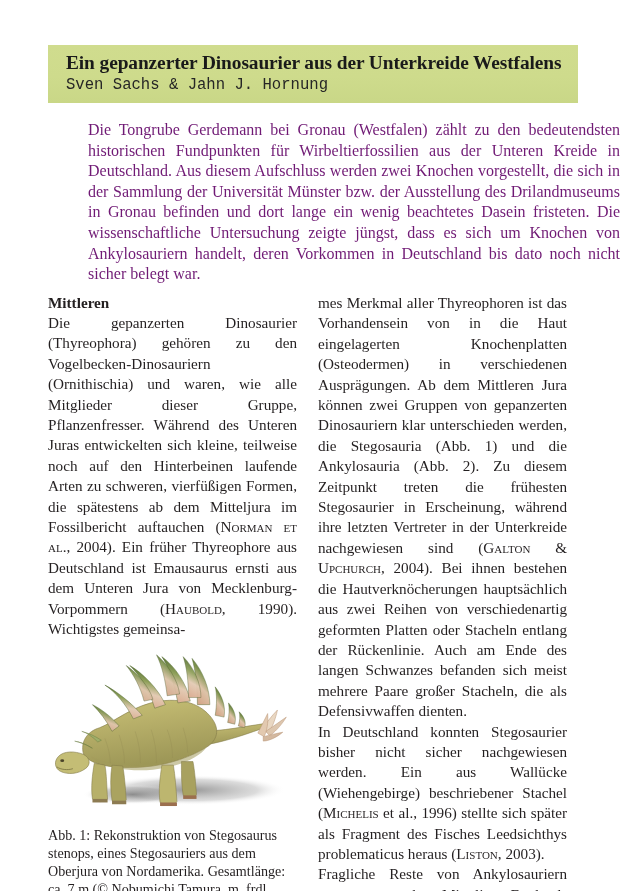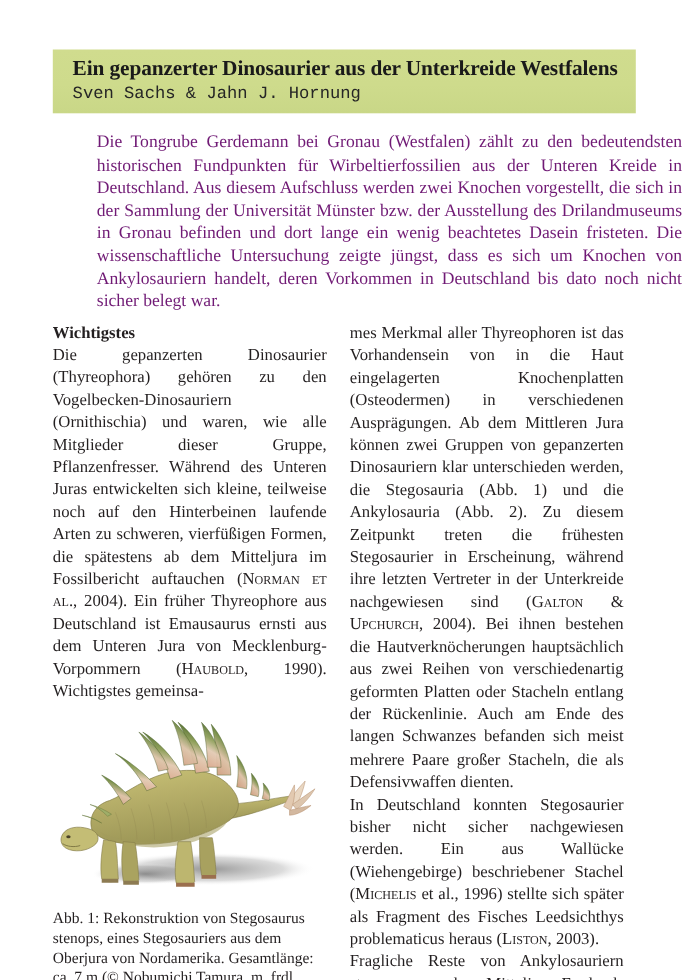--- a/index.html
+++ b/index.html
@@ -154,21 +154,21 @@
   <div class="title-banner">
     <div class="article-title">Ein gepanzerter Dinosaurier aus der Unterkreide Westfalens</div>
     <div class="article-authors">Sven Sachs &amp; Jahn J. Hornung</div>
   </div>
 
   <div class="abstract">Die Tongrube Gerdemann bei Gronau (Westfalen) zählt zu den bedeutendsten historischen Fundpunkten für Wirbeltierfossilien aus der Unteren Kreide in Deutschland. Aus diesem Aufschluss werden zwei Knochen vorgestellt, die sich in der Sammlung der Universität Münster bzw. der Ausstellung des Drilandmuseums in Gronau befinden und dort lange ein wenig beachtetes Dasein fristeten. Die wissenschaftliche Untersuchung zeigte jüngst, dass es sich um Knochen von Ankylosauriern handelt, deren Vorkommen in Deutschland bis dato noch nicht sicher belegt war.</div>
 
   <div class="columns">
 
     <div class="col col-left">
-      <div class="section-head">Wichtigstes</div>
+      <div class="section-head">Mittleren</div>
       <p><span>Die gepanzerten Dinosaurier (Thyreophora) gehören zu den Vogelbecken-Dinosauriern (Ornithischia) und waren, wie alle Mitglieder dieser Gruppe, Pflanzenfresser. Während des Unteren Juras entwickelten sich kleine, teilweise noch auf den Hinterbeinen laufende Arten zu schweren, vierfüßigen Formen, die spätestens ab dem Mitteljura im Fossilbericht auftauchen (</span><span class="sc">Norman et al.</span><span>, 2004). Ein früher Thyreophore aus Deutschland ist </span><span class="it">Emausaurus ernsti</span><span> aus dem Unteren Jura von Mecklenburg-Vorpommern (</span><span class="sc">Haubold</span><span>, 1990). Wichtigstes gemeinsa-</span></p>
 
       <div class="figure-wrap">
         <svg class="figure-img" viewBox="0 0 280 190" xmlns="http://www.w3.org/2000/svg">
           <defs>
             <linearGradient id="bodyG" x1="0" y1="0" x2="0.3" y2="1">
               <stop offset="0%" stop-color="#c9c377"></stop>
               <stop offset="40%" stop-color="#b8b06a"></stop>
               <stop offset="100%" stop-color="#9d9757"></stop>
             </linearGradient>

